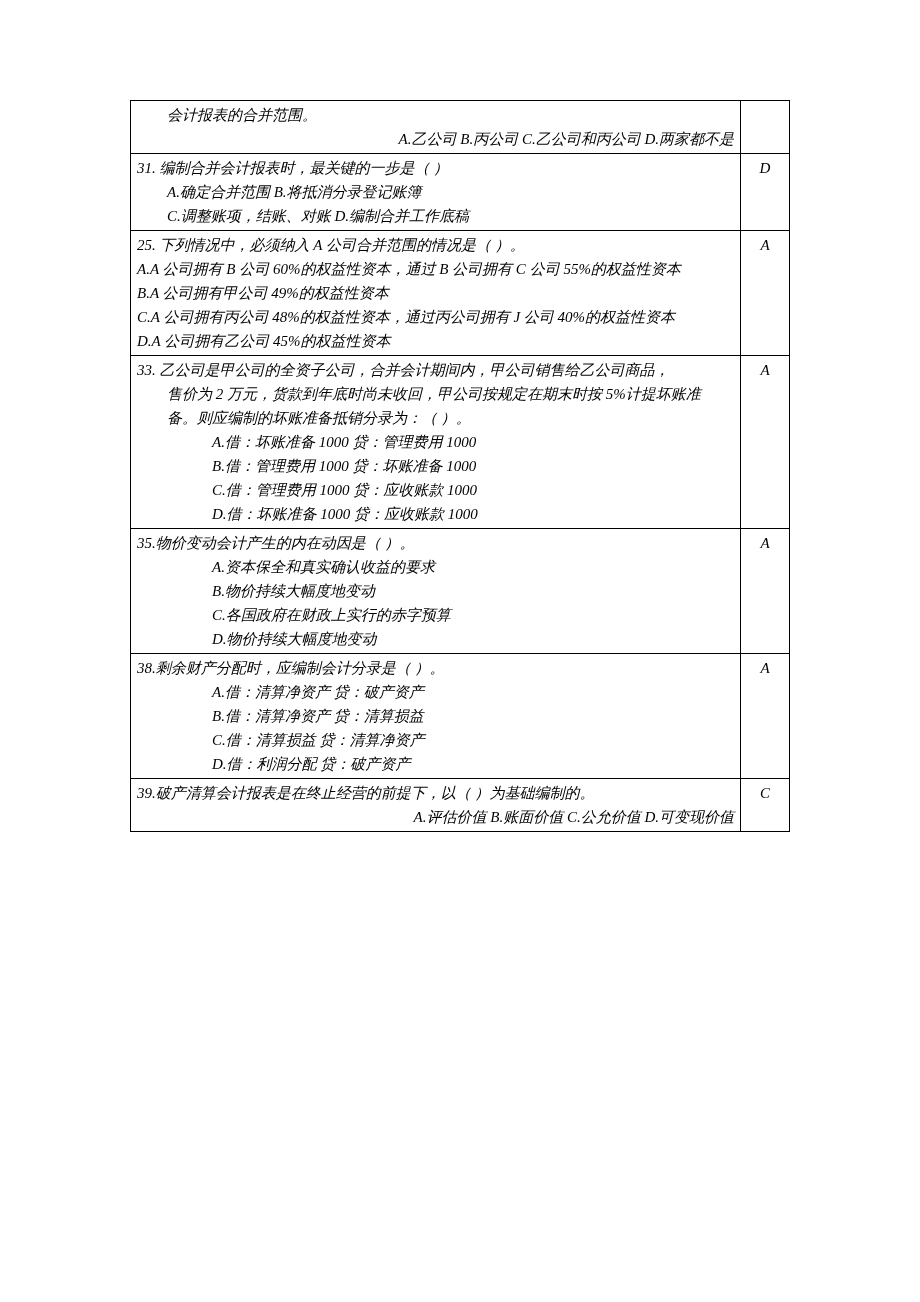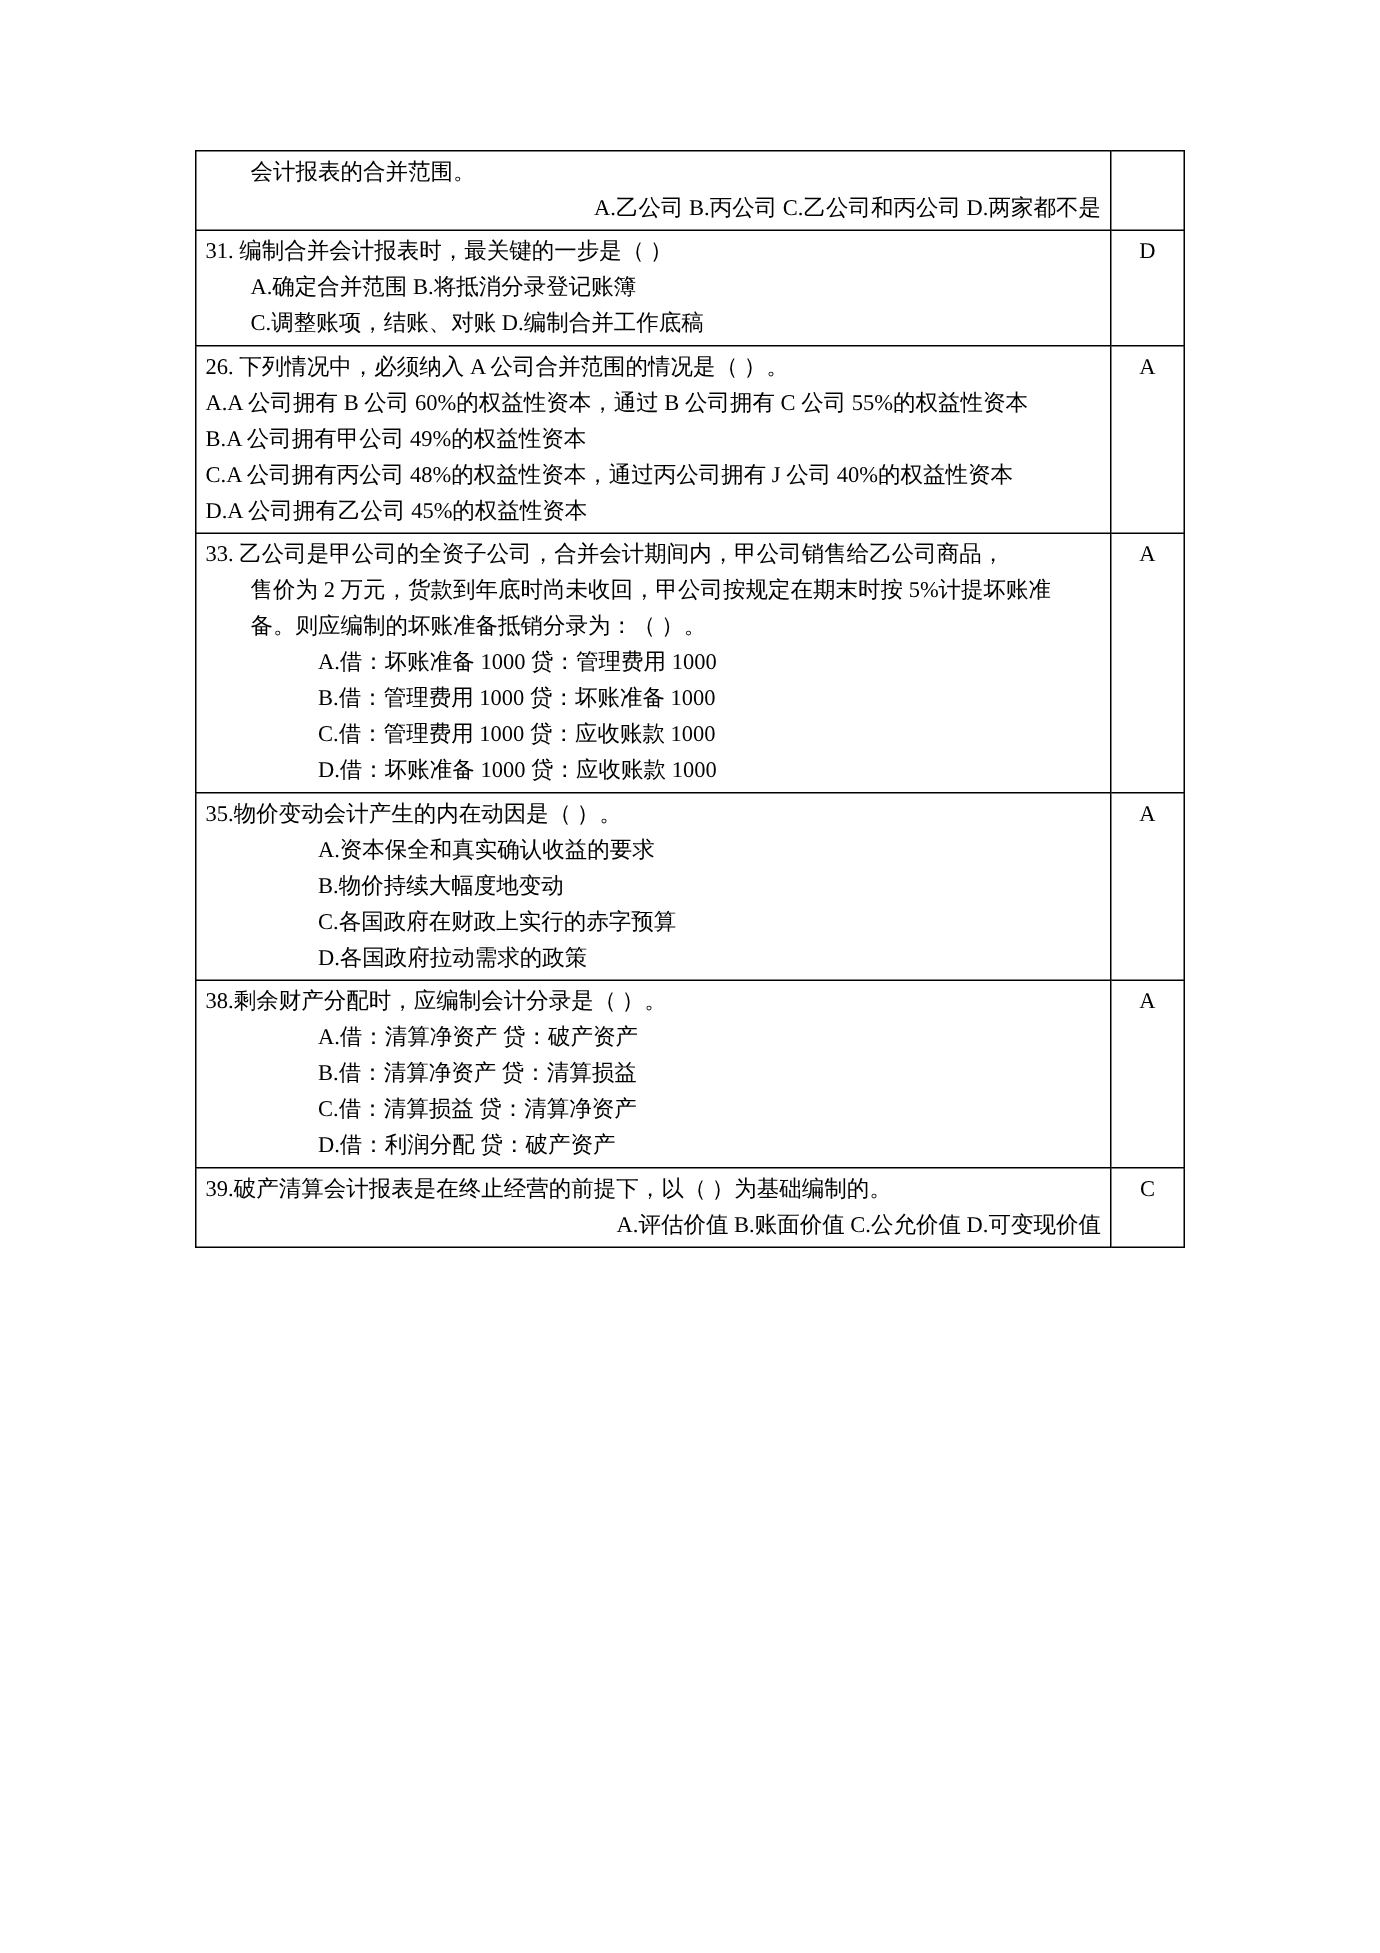--- a/index.html
+++ b/index.html
@@ -14,20 +14,21 @@
   .page {
     width: 920px;
     min-height: 1302px;
     margin: 0 auto;
     padding: 100px 130px 100px 130px;
     box-sizing: border-box;
   }
   table {
     border-collapse: collapse;
     width: 100%;
+    font-style: italic;
   }
   td {
     border: 1px solid #000;
     vertical-align: top;
     padding: 2px 6px;
   }
   td.ans {
     width: 36px;
     text-align: center;
   }
@@ -52,21 +53,21 @@
         <tr>
           <td>
             <span class="row-line">31. 编制合并会计报表时，最关键的一步是（    ）</span>
             <span class="indent2">A.确定合并范围          B.将抵消分录登记账簿</span>
             <span class="indent2">C.调整账项，结账、对账    D.编制合并工作底稿</span>
           </td>
           <td class="ans">D</td>
         </tr>
         <tr>
           <td>
-            <span class="row-line">26. 下列情况中，必须纳入 A 公司合并范围的情况是（    ）。</span>
+            <span class="row-line">25. 下列情况中，必须纳入 A 公司合并范围的情况是（    ）。</span>
             <span class="row-line">A.A 公司拥有 B 公司 60%的权益性资本，通过 B 公司拥有 C 公司 55%的权益性资本</span>
             <span class="row-line">B.A 公司拥有甲公司 49%的权益性资本</span>
             <span class="row-line">C.A 公司拥有丙公司 48%的权益性资本，通过丙公司拥有 J 公司 40%的权益性资本</span>
             <span class="row-line">D.A 公司拥有乙公司 45%的权益性资本</span>
           </td>
           <td class="ans">A</td>
         </tr>
         <tr>
           <td>
             <span class="row-line">33. 乙公司是甲公司的全资子公司，合并会计期间内，甲公司销售给乙公司商品，</span>
@@ -78,21 +79,21 @@
             <span class="indent4">D.借：坏账准备 1000  贷：应收账款  1000</span>
           </td>
           <td class="ans">A</td>
         </tr>
         <tr>
           <td>
             <span class="row-line">35.物价变动会计产生的内在动因是（    ）。</span>
             <span class="indent4">A.资本保全和真实确认收益的要求</span>
             <span class="indent4">B.物价持续大幅度地变动</span>
             <span class="indent4">C.各国政府在财政上实行的赤字预算</span>
-            <span class="indent4">D.各国政府拉动需求的政策</span>
+            <span class="indent4">D.物价持续大幅度地变动</span>
           </td>
           <td class="ans">A</td>
         </tr>
         <tr>
           <td>
             <span class="row-line">38.剩余财产分配时，应编制会计分录是（    ）。</span>
             <span class="indent4">A.借：清算净资产  贷：破产资产</span>
             <span class="indent4">B.借：清算净资产  贷：清算损益</span>
             <span class="indent4">C.借：清算损益  贷：清算净资产</span>
             <span class="indent4">D.借：利润分配  贷：破产资产</span>

